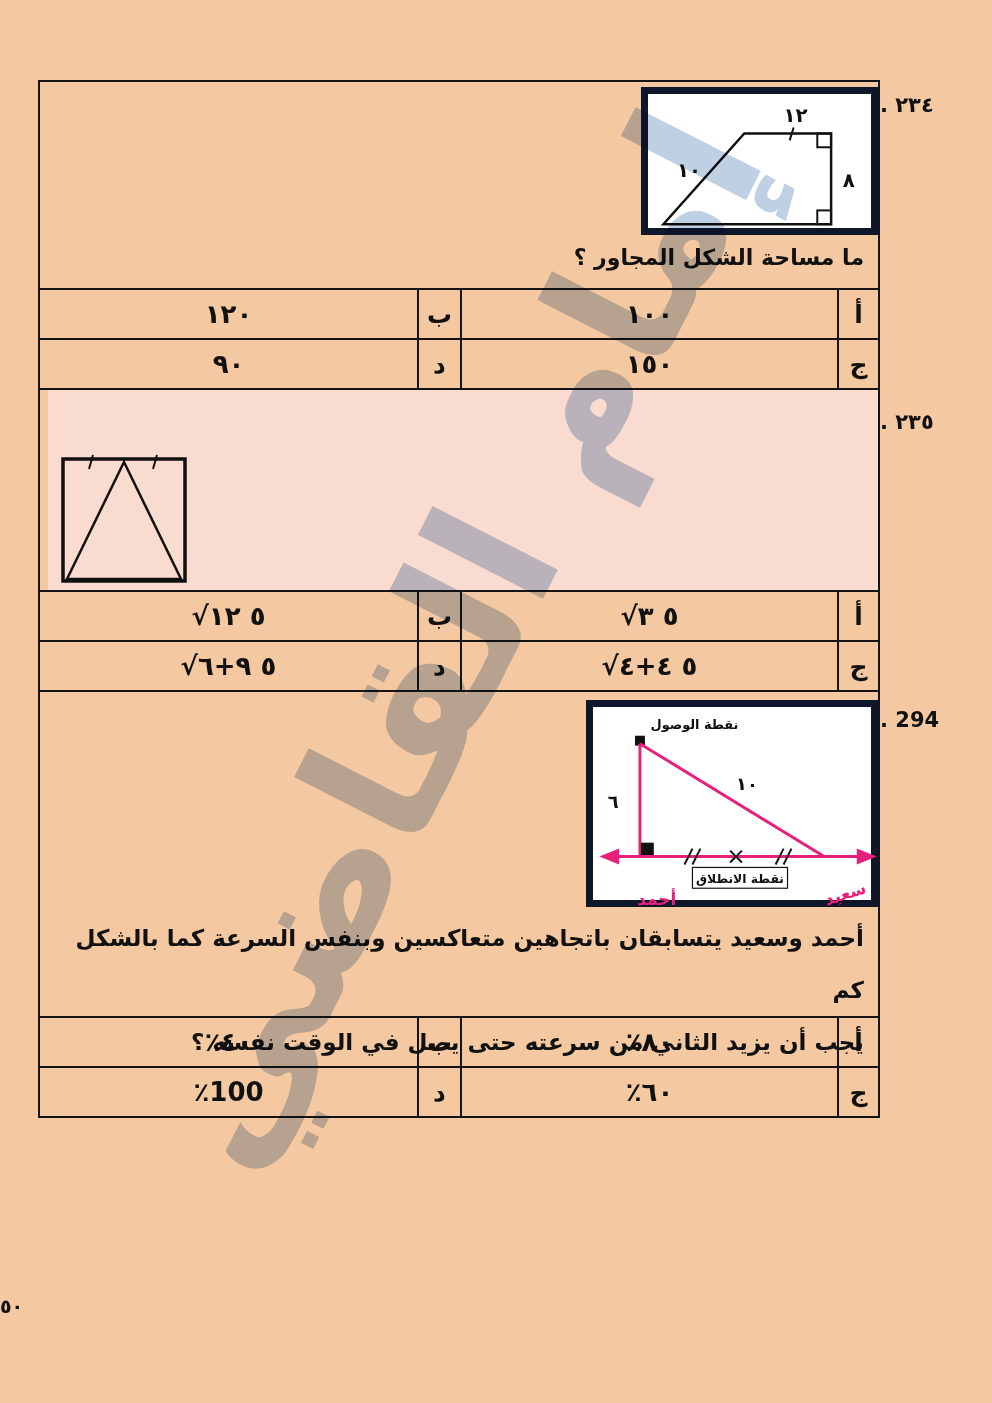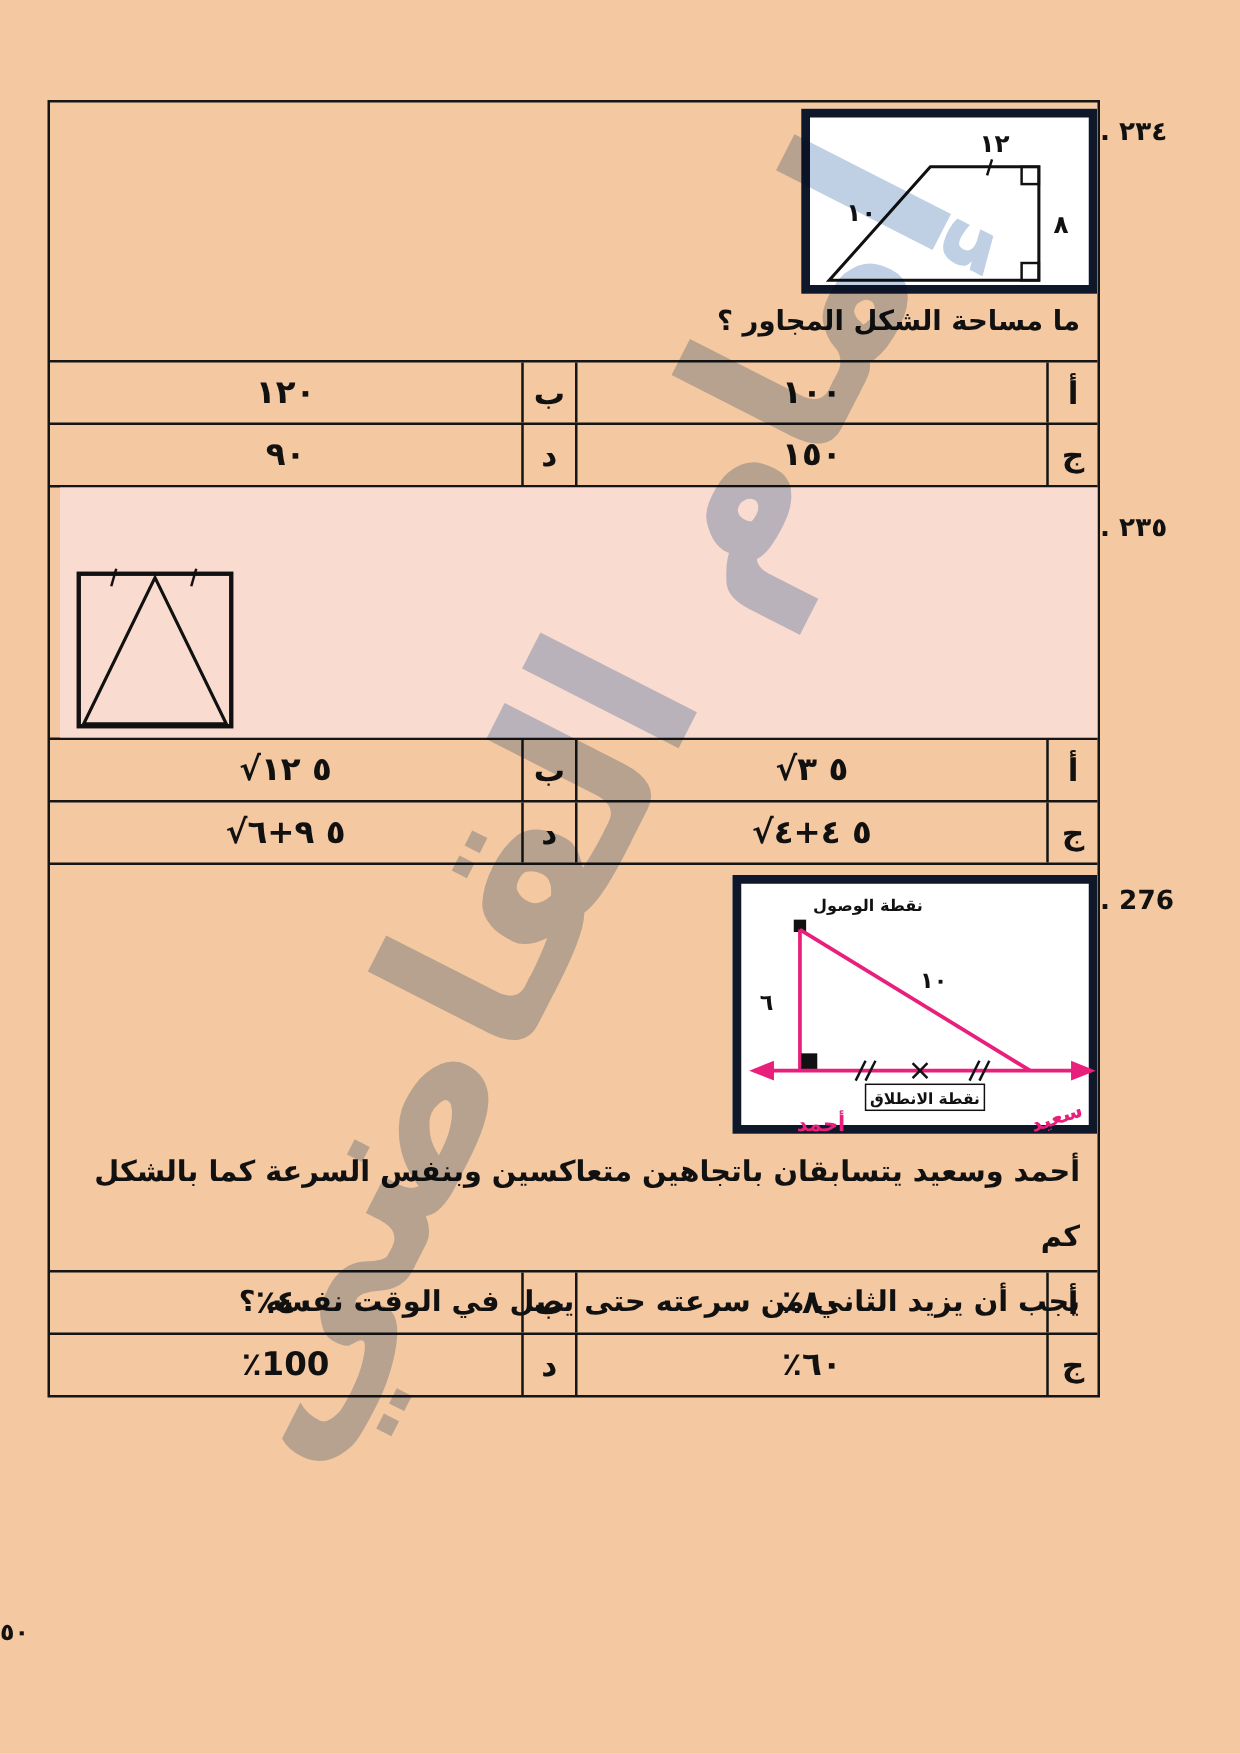--- a/index.html
+++ b/index.html
@@ -37,21 +37,21 @@
   .mgs{stroke:var(--magenta,#e81f7b)}
   .mgf{fill:var(--magenta,#e81f7b)}
 </style>
 </head>
 <body>
 
 <div>
 
   <div class="qnum" style="top:93px">. ٢٣٤</div>
   <div class="qnum" style="top:410px">. ٢٣٥</div>
-  <div class="qnum" style="top:708px">. 276</div>
+  <div class="qnum" style="top:708px">. 294</div>
 
   <div class="main">
 
     <section>
       <div class="fig-area">
         <div class="figbox trap-box">
           <svg width="235" height="146" viewBox="0 0 235 148">
             <polygon points="14,132 184,132 184,40 96,40" fill="none" stroke="#111" stroke-width="2.5"></polygon>
             <rect x="170" y="118" width="14" height="14" fill="none" stroke="#111" stroke-width="2"></rect>
             <rect x="170" y="40" width="14" height="14" fill="none" stroke="#111" stroke-width="2"></rect>

